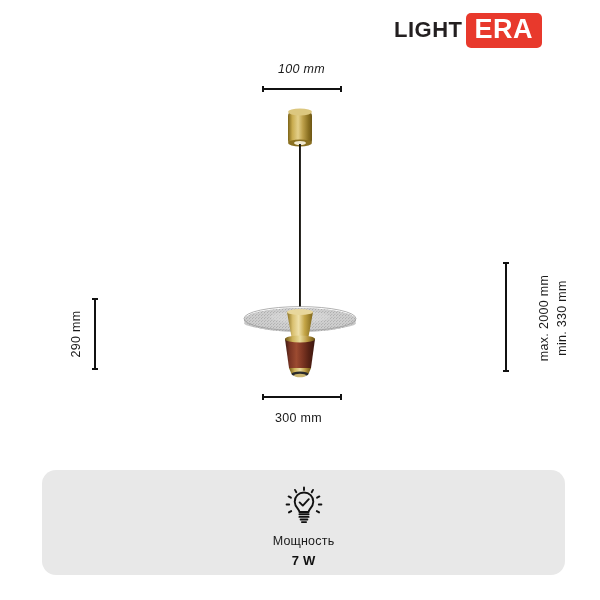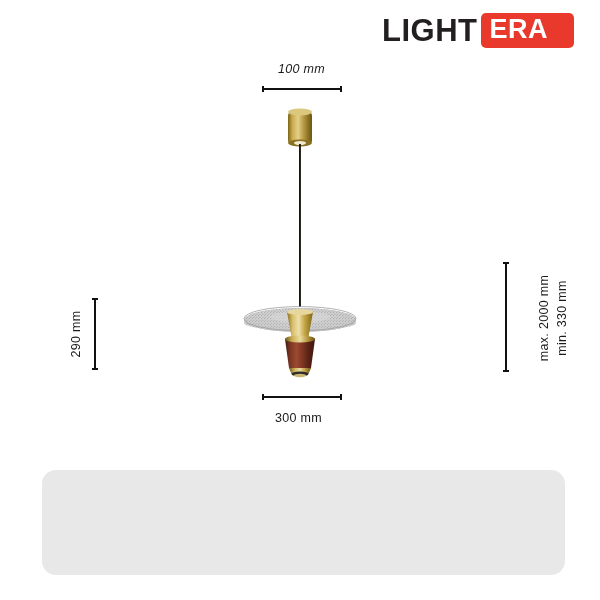--- a/index.html
+++ b/index.html
@@ -21,35 +21,36 @@
   
   #logo {
     position: absolute;
     left: 382px;
     top: 14px;
     display: flex;
     align-items: center;
     height: 32px;
   }
   #logo-light {
-    font-size: 31px;
+    font-size: 22px;
     font-weight: bold;
     letter-spacing: 0.5px;
     color: #231f20;
     line-height: 1;
+    margin-left: 12px;
   }
   #logo-era {
     margin-left: 3px;
     background: #e8392c;
     color: #ffffff;
     font-size: 27px;
     font-weight: bold;
     letter-spacing: 0.5px;
     line-height: 1;
-    padding: 3px 26px 5px 9px;
+    padding: 3px 9px 5px 9px;
     border-radius: 5px;
   }
 
   
   .dim-label {
     position: absolute;
     font-size: 12.5px;
     color: #1a1a1a;
     white-space: nowrap;
     letter-spacing: 0.3px;
@@ -234,18 +235,37 @@
       <path d="M285 339 L315 339 L311 368 L289 368 Z" fill="url(#bodyBrown)"></path>
       <ellipse cx="300" cy="339" rx="15" ry="3.6" fill="url(#goldRing)"></ellipse>
       <path d="M289 368 L311 368 L308.5 374 L291.5 374 Z" fill="url(#goldRing)"></path>
       <ellipse cx="300" cy="374" rx="8.5" ry="2.4" fill="#2b2b2b"></ellipse>
       <ellipse cx="300" cy="375.5" rx="6" ry="1.8" fill="#c9b470"></ellipse>
     </g>
   </svg>
 
   <div id="spec-panel">
 
+    <div class="spec-cell">
+      <div class="spec-icon">
+        <svg width="40" height="42" viewBox="0 0 40 42">
+          <g fill="none" stroke="#111" stroke-width="1.9" stroke-linecap="round" stroke-linejoin="round">
+            <path d="M20 8.5 c-5.3 0 -9.3 4.1 -9.3 9.2 c0 3.3 1.8 5.5 3.2 7.2 c0.9 1.1 1.5 1.9 1.5 3.1 h9.2 c0 -1.2 0.6 -2 1.5 -3.1 c1.4 -1.7 3.2 -3.9 3.2 -7.2 c0 -5.1 -4 -9.2 -9.3 -9.2 z"></path>
+            <path d="M15.6 18.4 l3.2 3.2 l6.0 -6.4"></path>
+            <path d="M15.4 30.3 h9.2 M15.4 32.9 h9.2 M16.6 35.5 h6.8"></path>
+            <path d="M17.9 38.1 h4.2"></path>
+            <path d="M20 3.4 v2.6 M20 3.4 v2.6"></path>
+            <path d="M11 5.9 l1.3 2.3 M29 5.9 l-1.3 2.3"></path>
+            <path d="M4.6 12.4 l2.3 1.3 M35.4 12.4 l-2.3 1.3"></path>
+            <path d="M2.6 20.5 h2.6 M37.4 20.5 h-2.6"></path>
+            <path d="M4.9 28.4 l2.3 -1.3 M35.1 28.4 l-2.3 -1.3"></path>
+          </g>
+        </svg>
+      </div>
+      <div class="spec-title">Мощность</div>
+      <div class="spec-value">7 W</div>
+    </div>
 
 
 
   </div>
 
 </div>
 
 </body></html>

